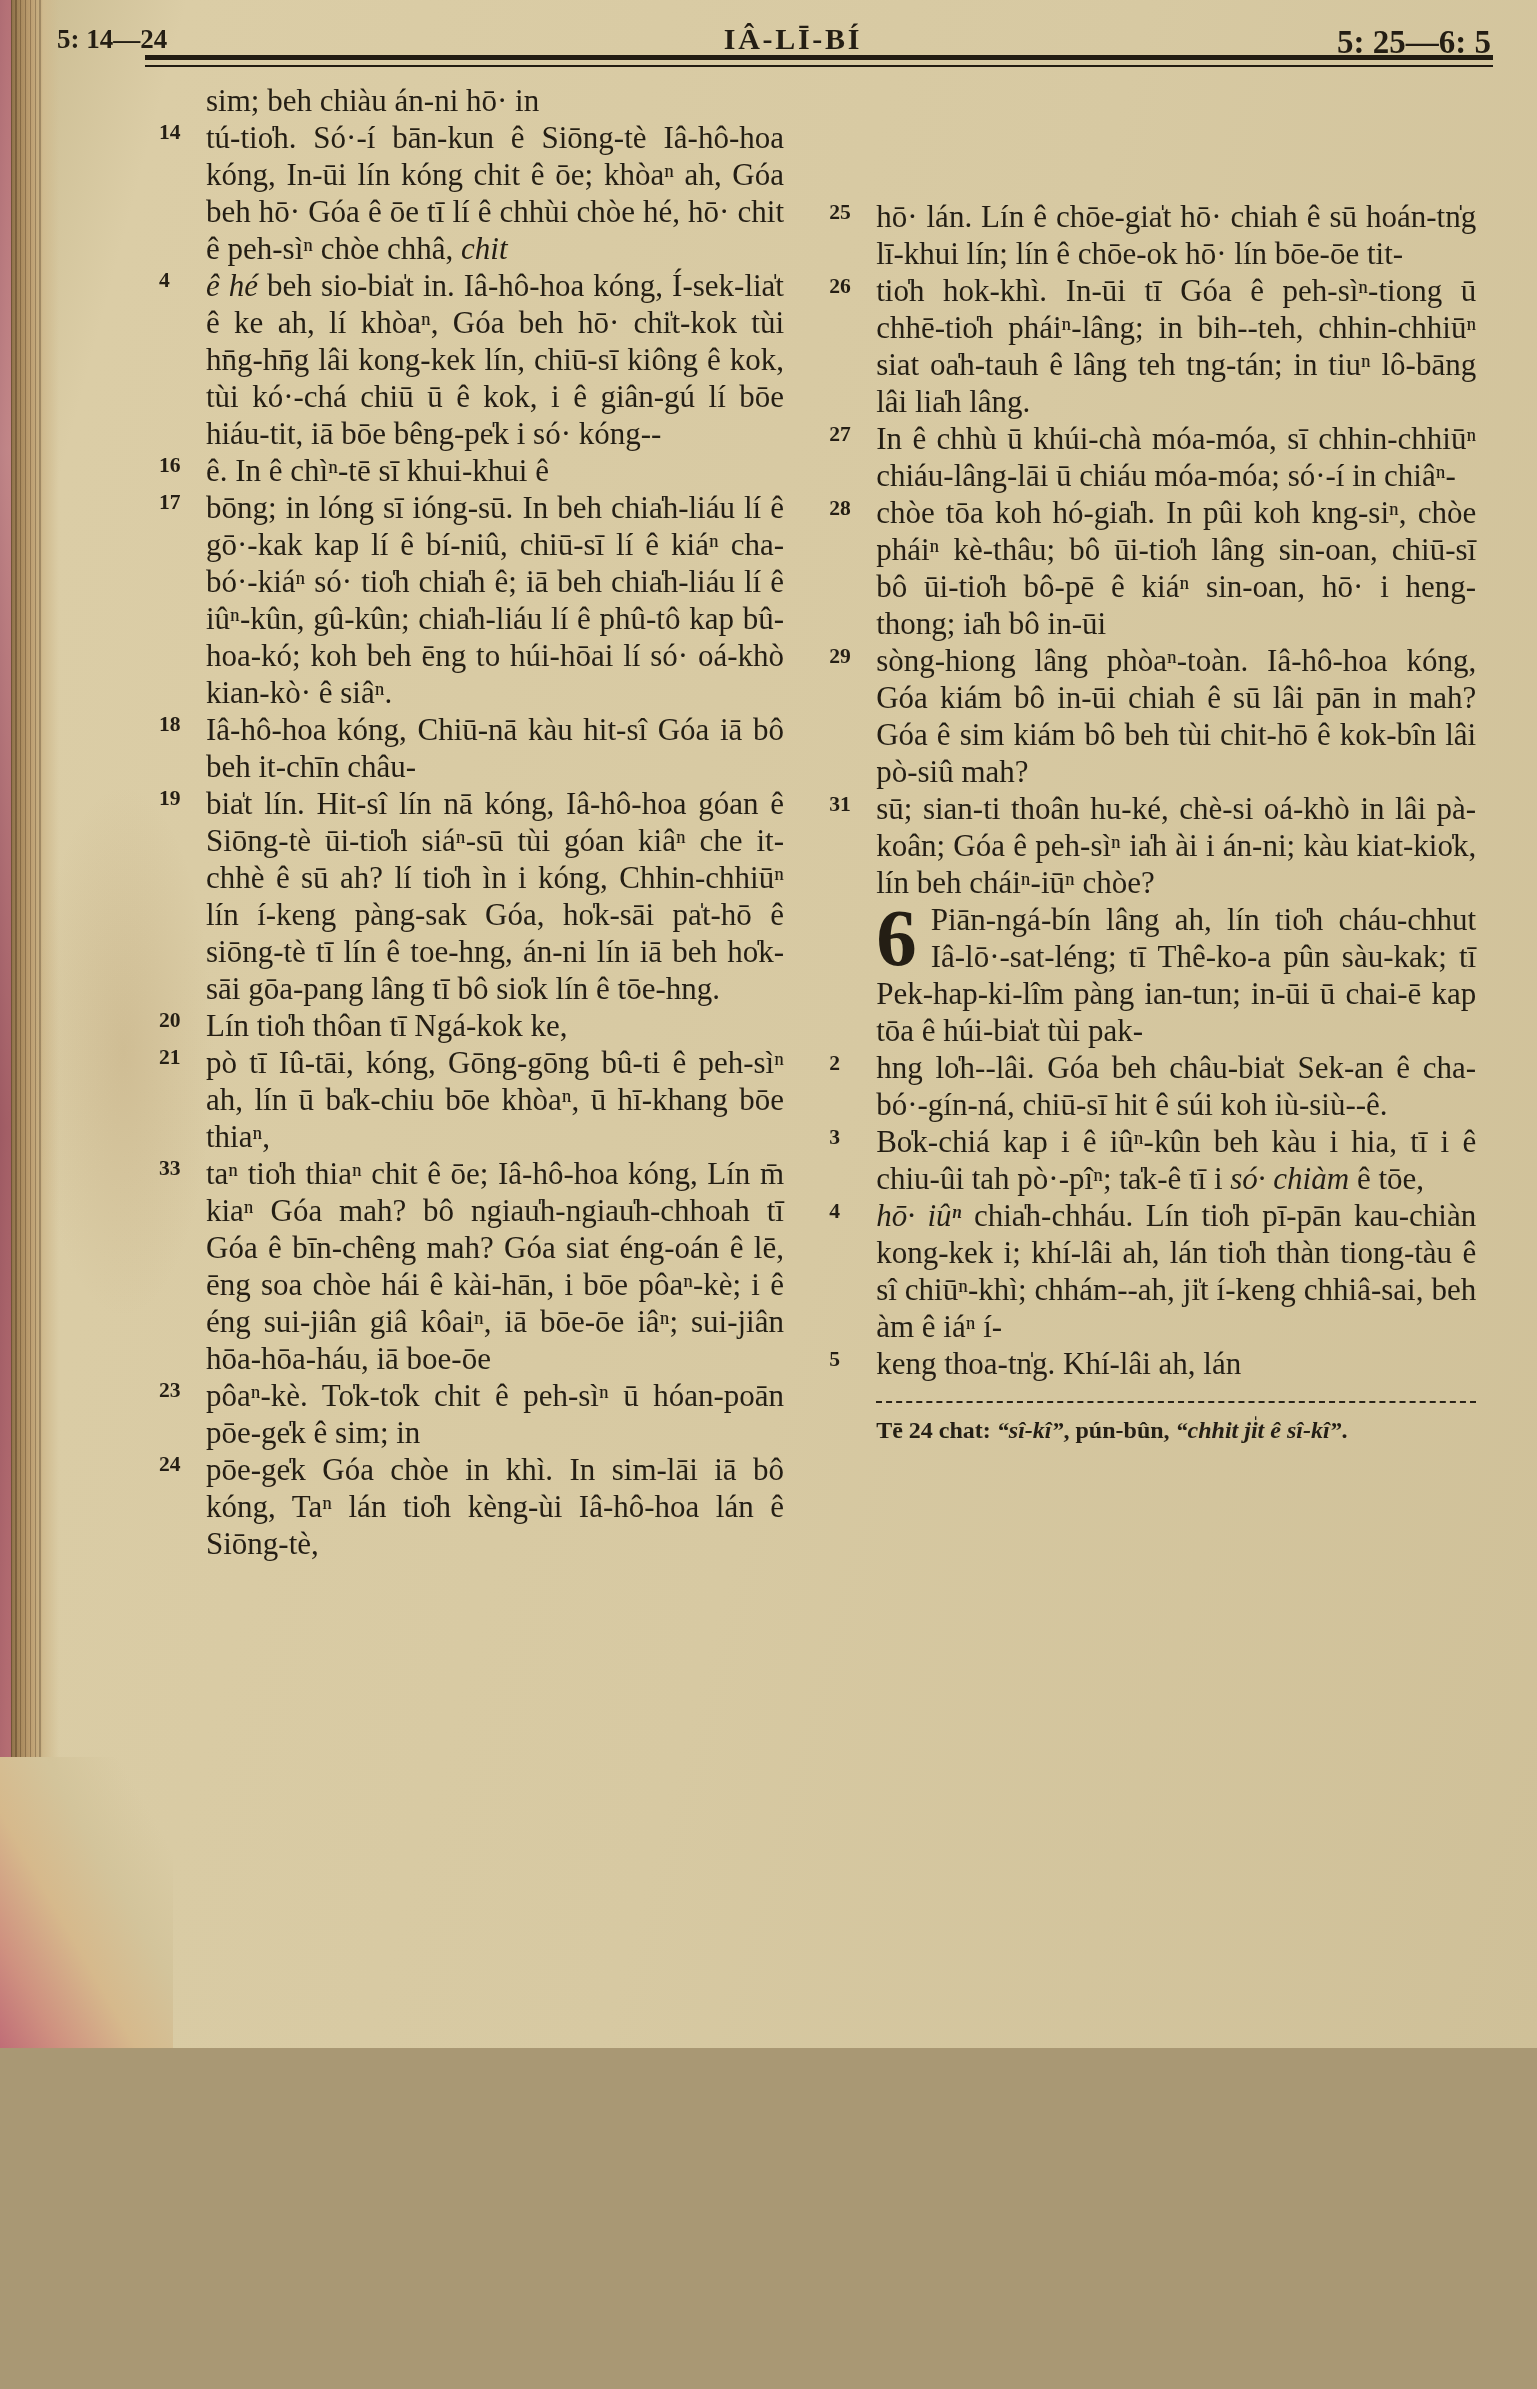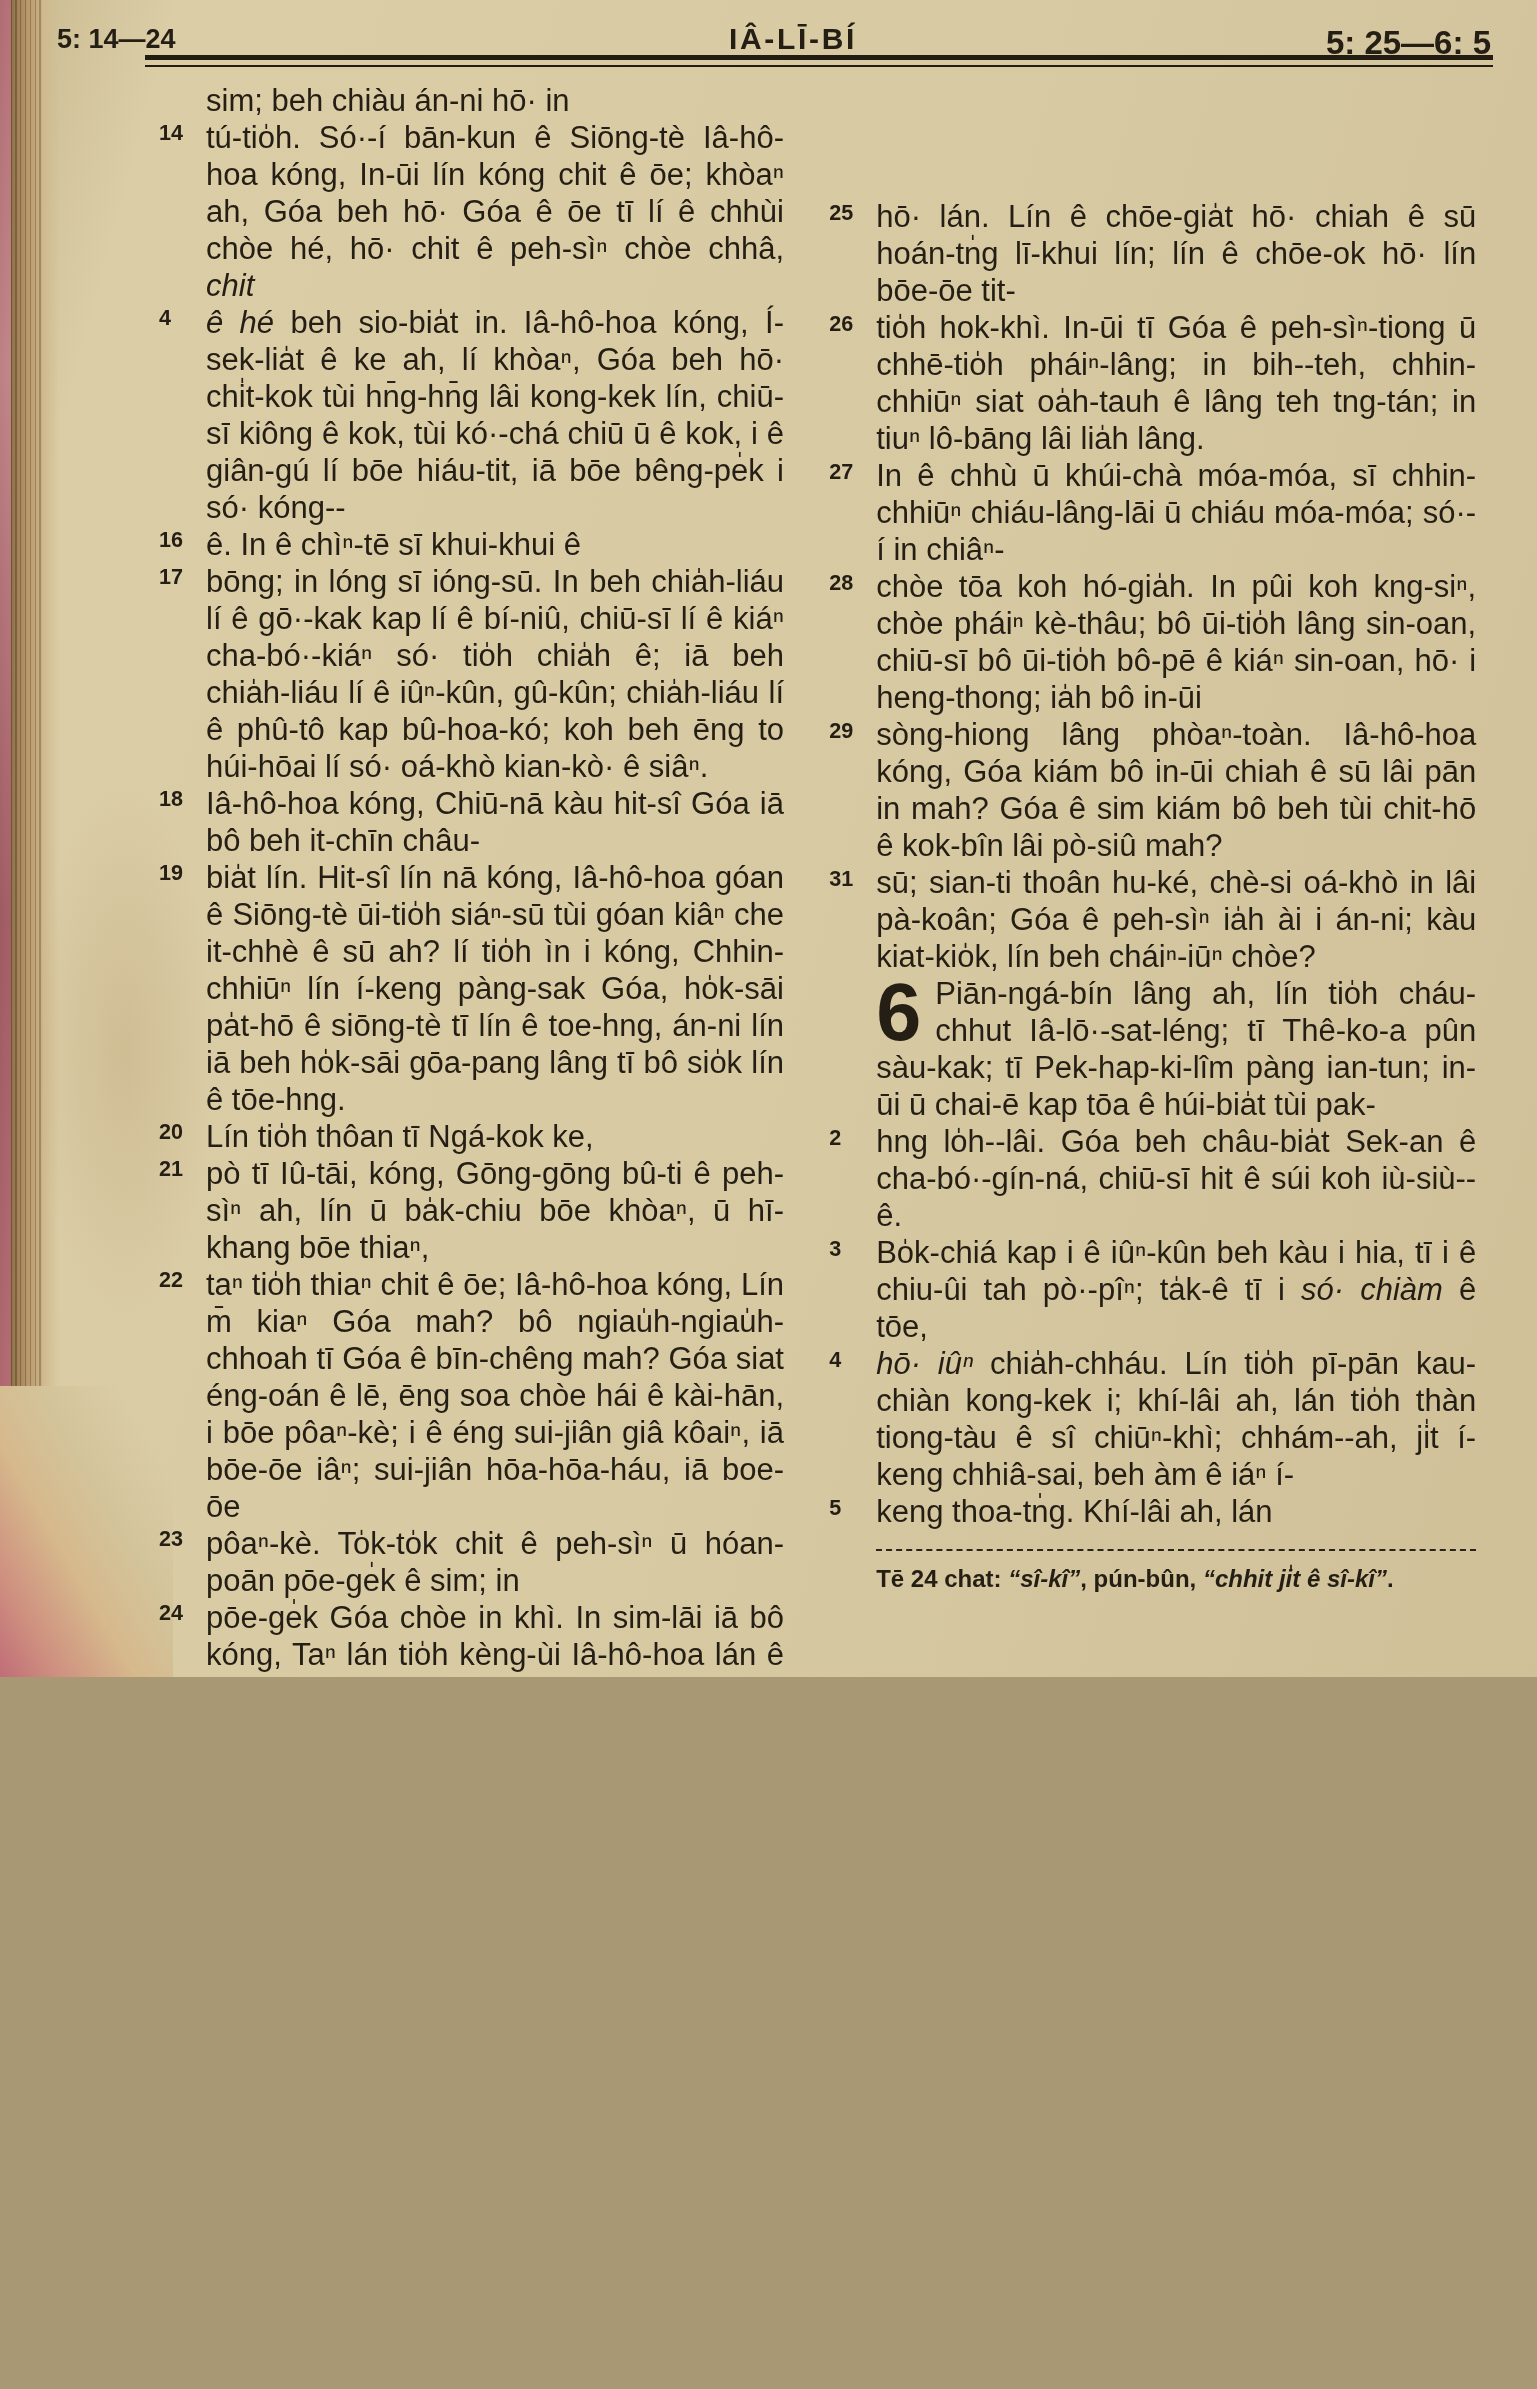--- a/index.html
+++ b/index.html
@@ -1,21 +1,21 @@
 <!DOCTYPE html>
 <html style="font-size:8.6px"><head>
 <meta charset="utf-8">
 <style>
   html,body{margin:0;padding:0;background:#a99874;}
   .sheet{
     position:relative;
-    width:1537px;height:1677px;
+    width:1537px;height:2048px;
     overflow:hidden;
     background:linear-gradient(105deg,#c8b98f 0%,#dbcda6 9%,#d7c9a2 55%,#cfc098 100%);
-    font-family:Liberation Sans, sans-serif;
+    font-family:Liberation Serif, serif;
     color:#241e14;
   }
   
   .spine{
     position:absolute;left:0;top:0;bottom:0;width:59px;
     background:linear-gradient(90deg,#40301d 0%,#6f5636 10%,#9a7b51 28%,#bb9c6f 50%,#cfba8e 74%,rgba(215,201,162,0) 100%);
   }
   .spine-lines{
     position:absolute;left:9.7px;top:0;bottom:0;width:32px;opacity:.55;
     background:repeating-linear-gradient(90deg,rgba(60,40,20,.55) 0 1.6px,rgba(190,160,110,.25) 1.6px 4.9px);
@@ -73,21 +73,21 @@
     <div class="col col-left" id="col-left">
         <div class="verse"><span class="vtext"><span>sim; beh chiàu án-ni hō· in</span></span></div>
         <div class="verse"><span class="vnum">14</span><span class="vtext"><span>tú-tio̍h. Só·-í bān-kun ê Siōng-tè Iâ-hô-hoa kóng, In-ūi lín kóng chit ê ōe; khòaⁿ ah, Góa beh hō· Góa ê ōe tī lí ê chhùi chòe hé, hō· chit ê peh-sìⁿ chòe chhâ, </span><span class="it">chit</span></span></div>
         <div class="verse"><span class="vnum">4</span><span class="vtext"><span class="it">ê hé</span><span> beh sio-bia̍t in. Iâ-hô-hoa kóng, Í-sek-lia̍t ê ke ah, lí khòaⁿ, Góa beh hō· chi̍t-kok tùi hn̄g-hn̄g lâi kong-kek lín, chiū-sī kiông ê kok, tùi kó·-chá chiū ū ê kok, i ê giân-gú lí bōe hiáu-tit, iā bōe bêng-pe̍k i só· kóng--</span></span></div>
         <div class="verse"><span class="vnum">16</span><span class="vtext"><span>ê. In ê chìⁿ-tē sī khui-khui ê</span></span></div>
         <div class="verse"><span class="vnum">17</span><span class="vtext"><span>bōng; in lóng sī ióng-sū. In beh chia̍h-liáu lí ê gō·-kak kap lí ê bí-niû, chiū-sī lí ê kiáⁿ cha-bó·-kiáⁿ só· tio̍h chia̍h ê; iā beh chia̍h-liáu lí ê iûⁿ-kûn, gû-kûn; chia̍h-liáu lí ê phû-tô kap bû-hoa-kó; koh beh ēng to húi-hōai lí só· oá-khò kian-kò· ê siâⁿ.</span></span></div>
         <div class="verse"><span class="vnum">18</span><span class="vtext"><span>Iâ-hô-hoa kóng, Chiū-nā kàu hit-sî Góa iā bô beh it-chīn châu-</span></span></div>
         <div class="verse"><span class="vnum">19</span><span class="vtext"><span>bia̍t lín. Hit-sî lín nā kóng, Iâ-hô-hoa góan ê Siōng-tè ūi-tio̍h siáⁿ-sū tùi góan kiâⁿ che it-chhè ê sū ah? lí tio̍h ìn i kóng, Chhin-chhiūⁿ lín í-keng pàng-sak Góa, ho̍k-sāi pa̍t-hō ê siōng-tè tī lín ê toe-hng, án-ni lín iā beh ho̍k-sāi gōa-pang lâng tī bô sio̍k lín ê tōe-hng.</span></span></div>
         <div class="verse"><span class="vnum">20</span><span class="vtext"><span>Lín tio̍h thôan tī Ngá-kok ke,</span></span></div>
         <div class="verse"><span class="vnum">21</span><span class="vtext"><span>pò tī Iû-tāi, kóng, Gōng-gōng bû-ti ê peh-sìⁿ ah, lín ū ba̍k-chiu bōe khòaⁿ, ū hī-khang bōe thiaⁿ,</span></span></div>
-        <div class="verse"><span class="vnum">22</span><span class="vtext"><span>taⁿ tio̍h thiaⁿ chit ê ōe; Iâ-hô-hoa kóng, Lín m̄ kiaⁿ Góa mah? bô ngiau̍h-ngiau̍h-chhoah tī Góa ê bīn-chêng mah? Góa siat éng-oán ê lē, ēng soa chòe hái ê kài-hān, i bōe pôaⁿ-kè; i ê éng sui-jiân giâ kôaiⁿ, iā bōe-ōe iâⁿ; sui-jiân hōa-hōa-háu, iā boe-ōe</span></span></div>
+        <div class="verse"><span class="vnum">33</span><span class="vtext"><span>taⁿ tio̍h thiaⁿ chit ê ōe; Iâ-hô-hoa kóng, Lín m̄ kiaⁿ Góa mah? bô ngiau̍h-ngiau̍h-chhoah tī Góa ê bīn-chêng mah? Góa siat éng-oán ê lē, ēng soa chòe hái ê kài-hān, i bōe pôaⁿ-kè; i ê éng sui-jiân giâ kôaiⁿ, iā bōe-ōe iâⁿ; sui-jiân hōa-hōa-háu, iā boe-ōe</span></span></div>
         <div class="verse"><span class="vnum">23</span><span class="vtext"><span>pôaⁿ-kè. To̍k-to̍k chit ê peh-sìⁿ ū hóan-poān pōe-ge̍k ê sim; in</span></span></div>
         <div class="verse"><span class="vnum">24</span><span class="vtext"><span>pōe-ge̍k Góa chòe in khì. In sim-lāi iā bô kóng, Taⁿ lán tio̍h kèng-ùi Iâ-hô-hoa lán ê Siōng-tè,</span></span></div>
       </div>
     <div class="divider"></div>
     <div class="col col-right">
       <div id="col-right">
           <div class="verse"><span class="vnum">25</span><span class="vtext"><span>hō· lán. Lín ê chōe-gia̍t hō· chiah ê sū hoán-tn̍g lī-khui lín; lín ê chōe-ok hō· lín bōe-ōe tit-</span></span></div>
           <div class="verse"><span class="vnum">26</span><span class="vtext"><span>tio̍h hok-khì. In-ūi tī Góa ê peh-sìⁿ-tiong ū chhē-tio̍h pháiⁿ-lâng; in bih--teh, chhin-chhiūⁿ siat oa̍h-tauh ê lâng teh tng-tán; in tiuⁿ lô-bāng lâi lia̍h lâng.</span></span></div>
           <div class="verse"><span class="vnum">27</span><span class="vtext"><span>In ê chhù ū khúi-chà móa-móa, sī chhin-chhiūⁿ chiáu-lâng-lāi ū chiáu móa-móa; só·-í in chiâⁿ-</span></span></div>
           <div class="verse"><span class="vnum">28</span><span class="vtext"><span>chòe tōa koh hó-gia̍h. In pûi koh kng-siⁿ, chòe pháiⁿ kè-thâu; bô ūi-tio̍h lâng sin-oan, chiū-sī bô ūi-tio̍h bô-pē ê kiáⁿ sin-oan, hō· i heng-thong; ia̍h bô in-ūi</span></span></div>

